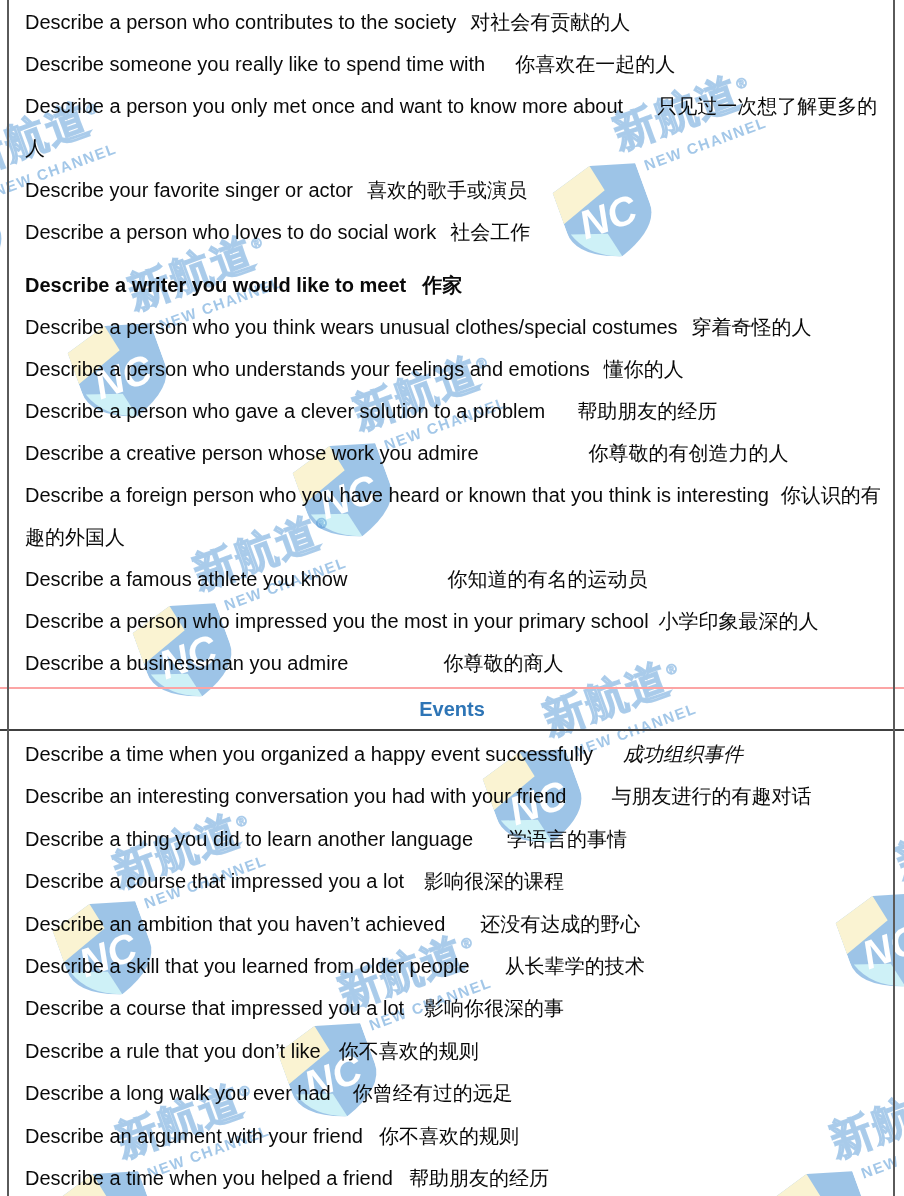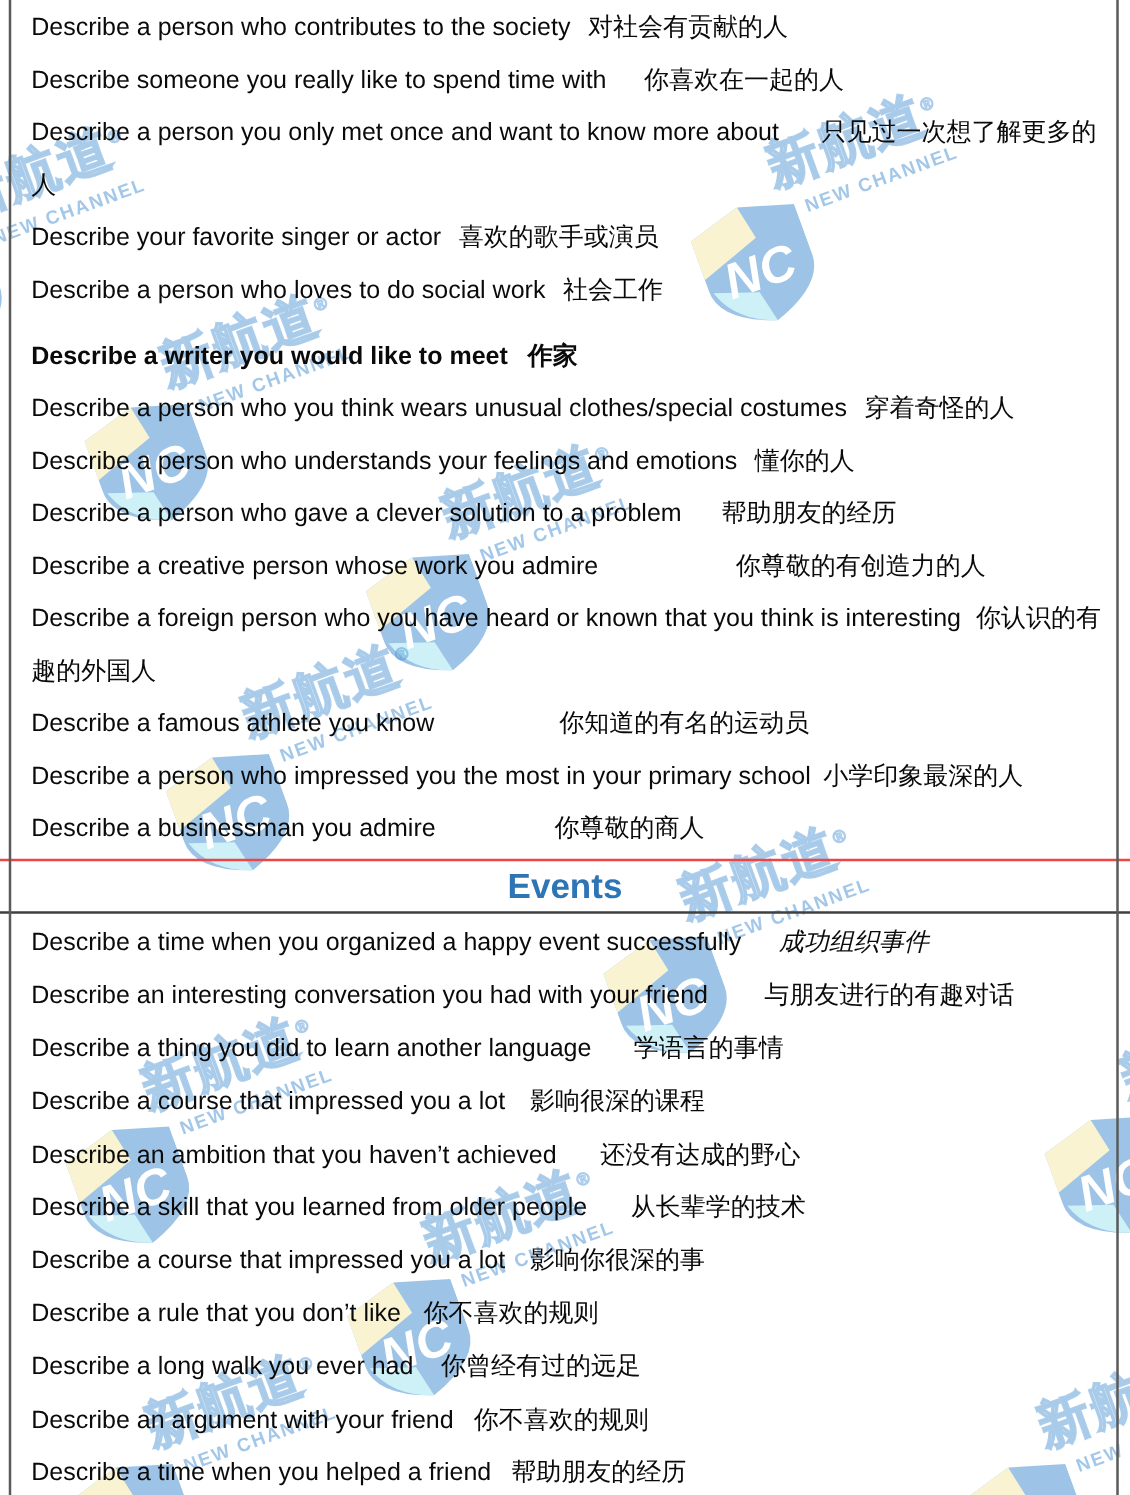--- a/index.html
+++ b/index.html
@@ -22,22 +22,22 @@
   }
   
   .content{position:relative;z-index:1;}
   .cell{padding:0 10px 0 25px;font-size:20px;}
   .cell-people{height:686px;padding-top:1px;}
   .cell-events{padding-top:2px;}
   .row{line-height:42px;}
   .cell-events .row{line-height:42.4px;}
   .row .en,.row .zh{display:inline;}
   .hdr-row{
-    height:40px;line-height:40px;text-align:center;font-size:28px;font-weight:bold;
-    border-top:2px solid #ef4444;border-bottom:2px solid #404040;
+    height:40px;line-height:40px;text-align:center;font-size:20px;font-weight:bold;
+    border-top:2px solid #fca5a5;border-bottom:2px solid #404040;
   }
   
   .vline{position:absolute;top:0;bottom:0;width:2px;background:#5a5a5a;z-index:2;}
   .vline-left{left:7px;}
   .vline-right{left:893px;}
 </style>
 </head>
 <body>
 
 <div class="page">

